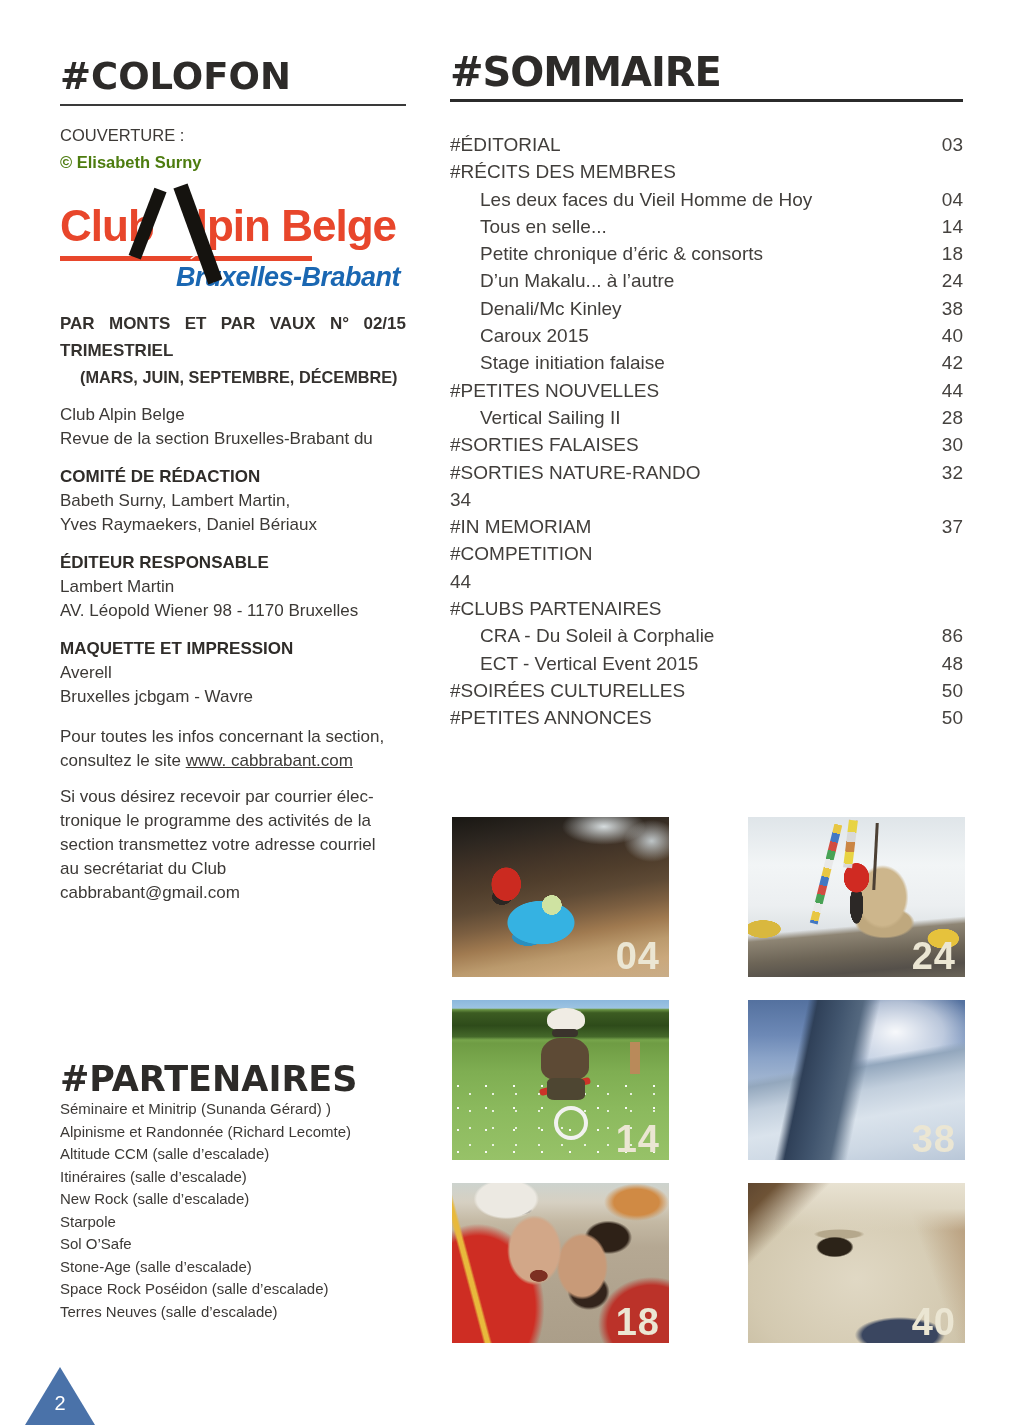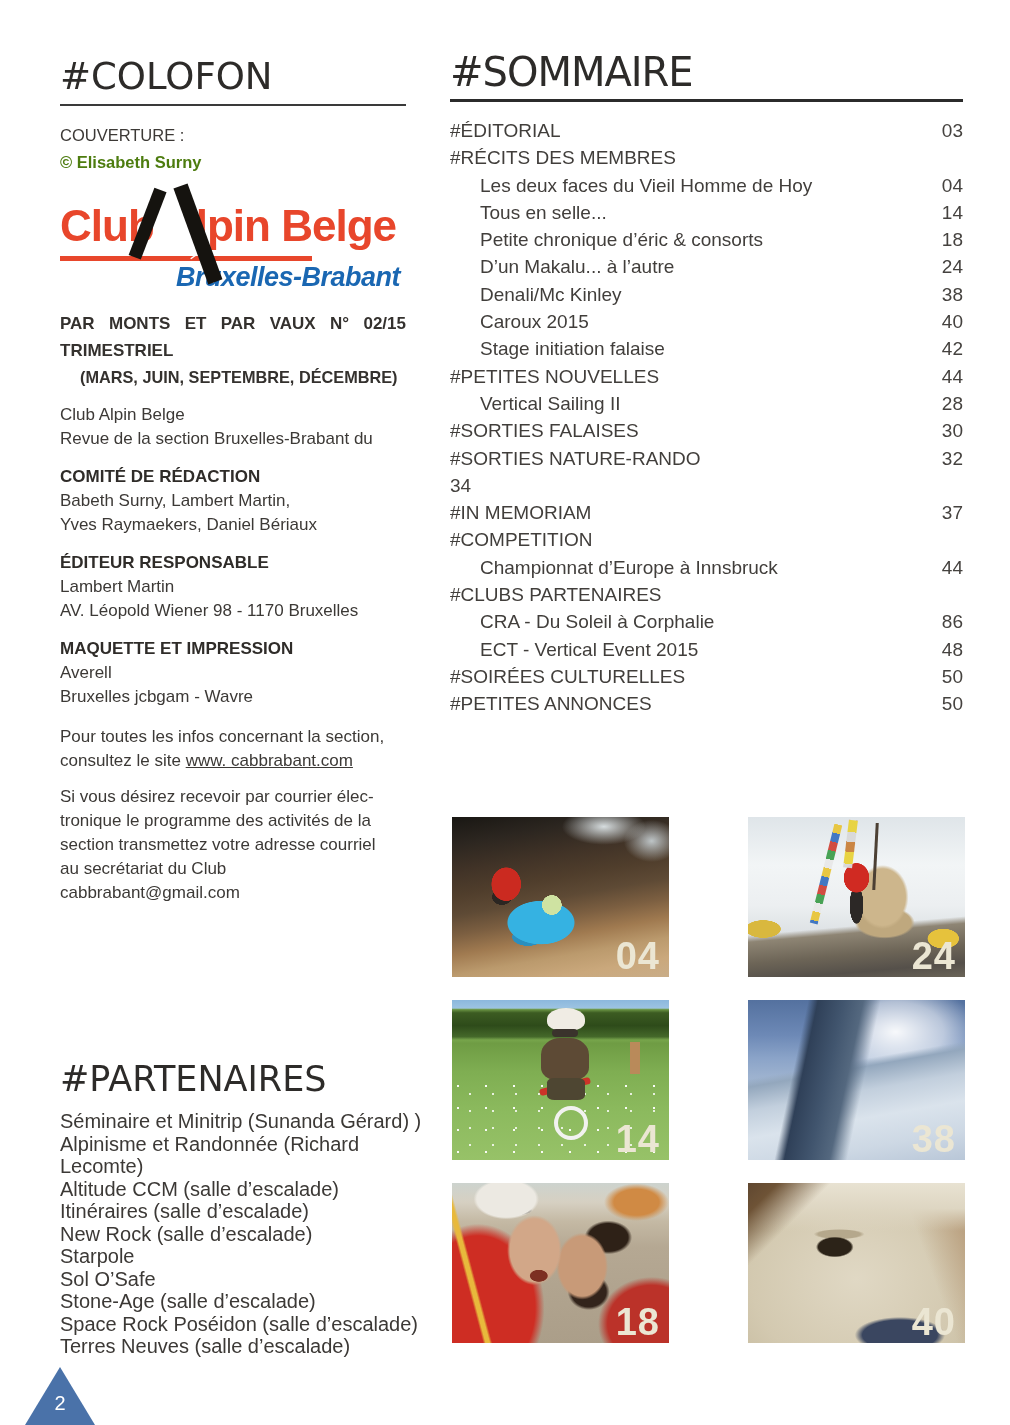--- a/index.html
+++ b/index.html
@@ -1,20 +1,20 @@
 <!DOCTYPE html>
 <html><head>
 <meta charset="utf-8">
 <style>
   html,body{margin:0;padding:0;background:#ffffff;}
   body{width:1010px;height:1425px;position:relative;font-family:"Liberation Sans",sans-serif;color:#3c3936;-webkit-font-smoothing:antialiased;}
   .page{position:relative;width:1010px;height:1425px;background:#fff;overflow:hidden;}
 
   
-  .thin-title{font-family:"DejaVu Sans","Liberation Sans",sans-serif;font-weight:400;color:#2d2b29;margin:0;line-height:1;letter-spacing:0;}
+  .thin-title{font-family:"DejaVu Sans","Liberation Sans",sans-serif;font-weight:700;color:#2d2b29;margin:0;line-height:1;letter-spacing:0;}
 
   
   .colofon{position:absolute;left:60px;top:58px;width:346px;}
   .colofon-title{font-size:37px;padding-bottom:9px;border-bottom:2px solid #3a3a3a;}
   .couverture{margin-top:16px;font-size:16.5px;}
   .couverture .line{line-height:27px;}
   .bold{font-weight:700;color:#4d7c0f;}
 
   
   .logo{position:relative;margin-top:16px;height:100px;}
@@ -37,27 +37,27 @@
   .csection{margin-top:16px;}
   .csection h2{font-size:17px;font-weight:700;color:#2f2c29;margin:0 0 2px;line-height:20px;}
   .csection div, .desc div{font-size:17px;}
   .info{margin-top:16px;font-size:17px;}
   .site-link{text-decoration:underline;color:inherit;cursor:pointer;margin-top:48px;}
   .email{margin-top:12px;font-size:17px;}
 
   
   .partenaires{position:absolute;left:60px;top:1062px;width:380px;}
   .partenaires-title{font-size:35px;}
-  .partenaires .items{margin-top:13px;font-size:20px;}
+  .partenaires .items{margin-top:1px;font-size:15px;}
   .partenaires .items .line{line-height:22.5px;}
 
   
   .sommaire{position:absolute;left:450px;top:52px;width:513px;}
   .sommaire-title{font-size:40px;letter-spacing:-1px;padding-bottom:7px;border-bottom:3px solid #2b2b2b;}
-  .toc{margin-top:15px;}
+  .toc{margin-top:29px;}
   .toc-row{display:flex;justify-content:space-between;align-items:baseline;line-height:27.3px;font-size:19px;color:#413e3b;}
   .toc-row .toc-label{white-space:nowrap;}
   .toc-row.sub .toc-label{padding-left:30px;}
   .toc-page{color:#45423f;}
 
   
   .photos{position:absolute;left:452px;top:817px;display:grid;grid-template-columns:217px 217px;column-gap:79px;row-gap:23px;}
   .photo{position:relative;width:217px;height:160px;overflow:hidden;margin:0;}
   .num{position:absolute;right:9px;bottom:2px;font-size:38px;font-weight:700;color:#ebe6d3;line-height:1;letter-spacing:1px;z-index:5;}
 
@@ -263,21 +263,20 @@
         </div>
       <div class="toc-row">
           <span class="toc-label">#IN MEMORIAM</span>
           <span class="toc-page">37</span>
         </div>
       <div class="toc-row">
           <span class="toc-label">#COMPETITION</span>
           <span class="toc-page"></span>
         </div>
       <div class="toc-row sub">
-          <span class="toc-label">Championnat d’Europe à Innsbruck</span>
           <span class="toc-page">44</span>
         </div>
       <div class="toc-row">
           <span class="toc-label">#CLUBS PARTENAIRES</span>
           <span class="toc-page"></span>
         </div>
       <div class="toc-row sub">
           <span class="toc-label">CRA - Du Soleil à Corphalie</span>
           <span class="toc-page">86</span>
         </div>

